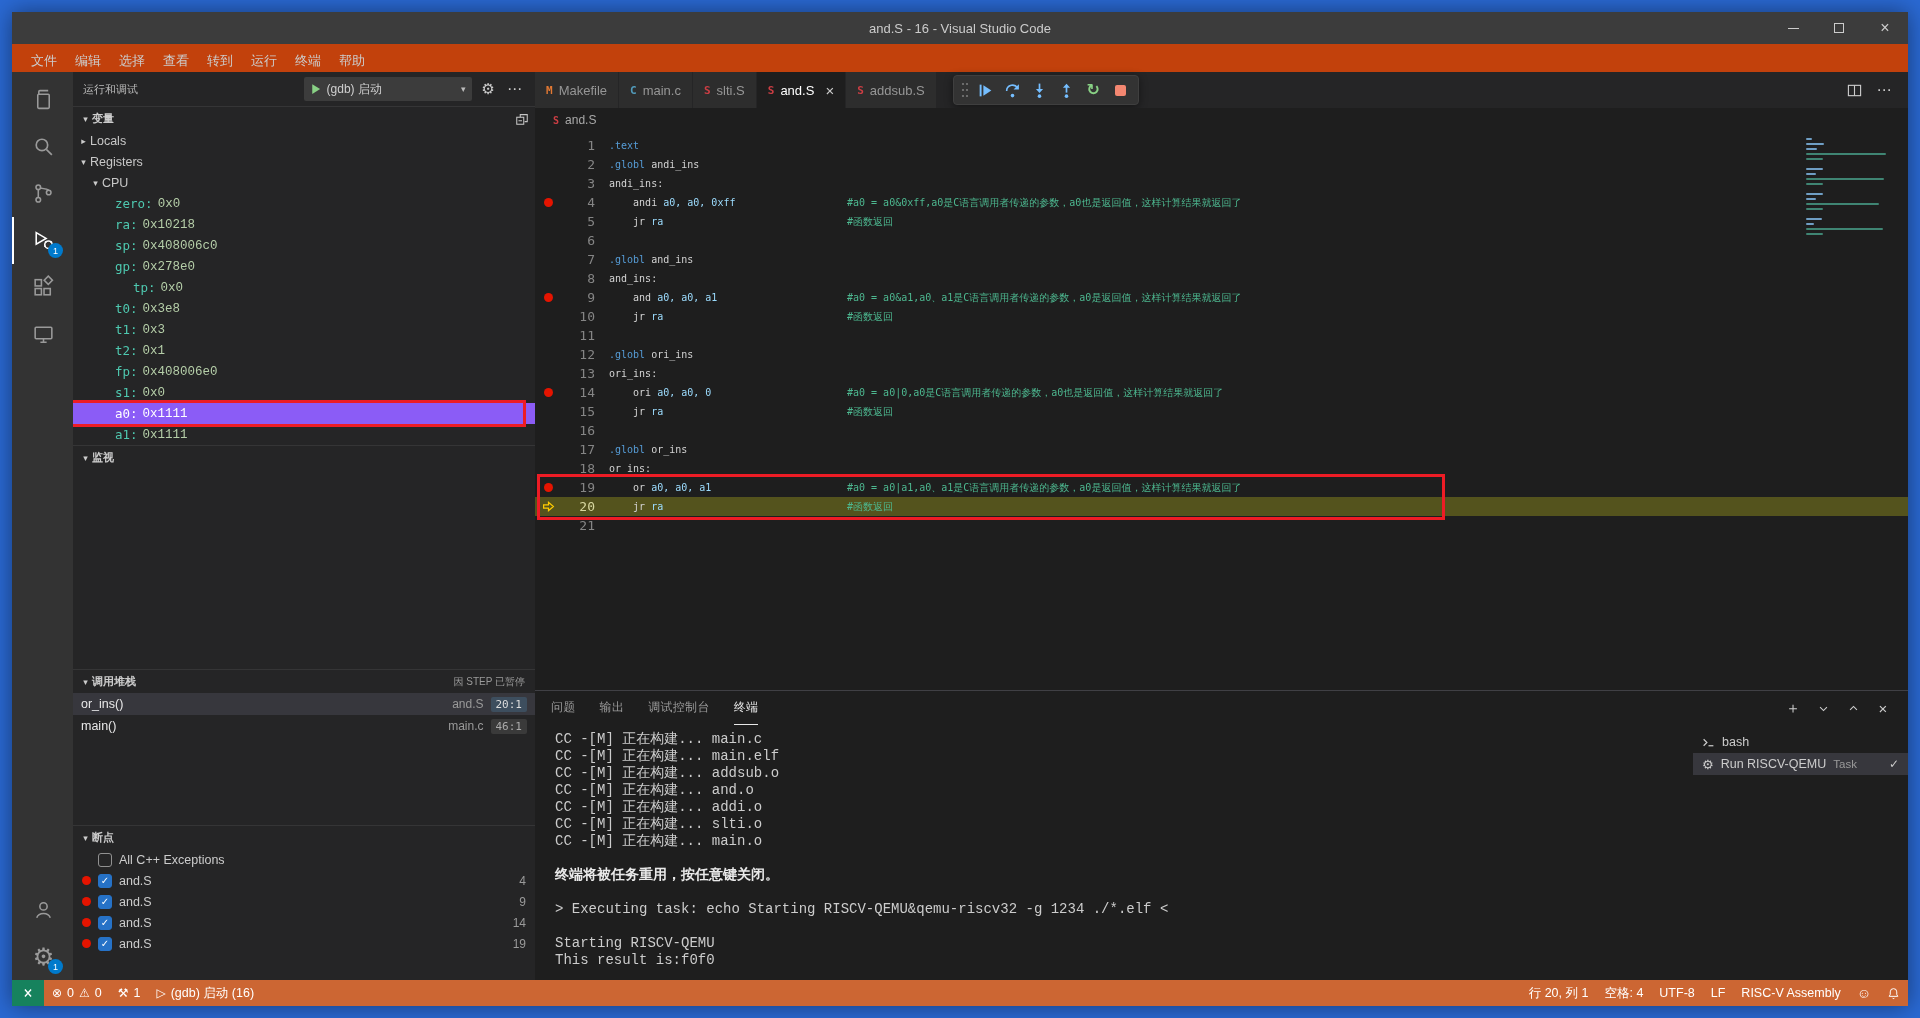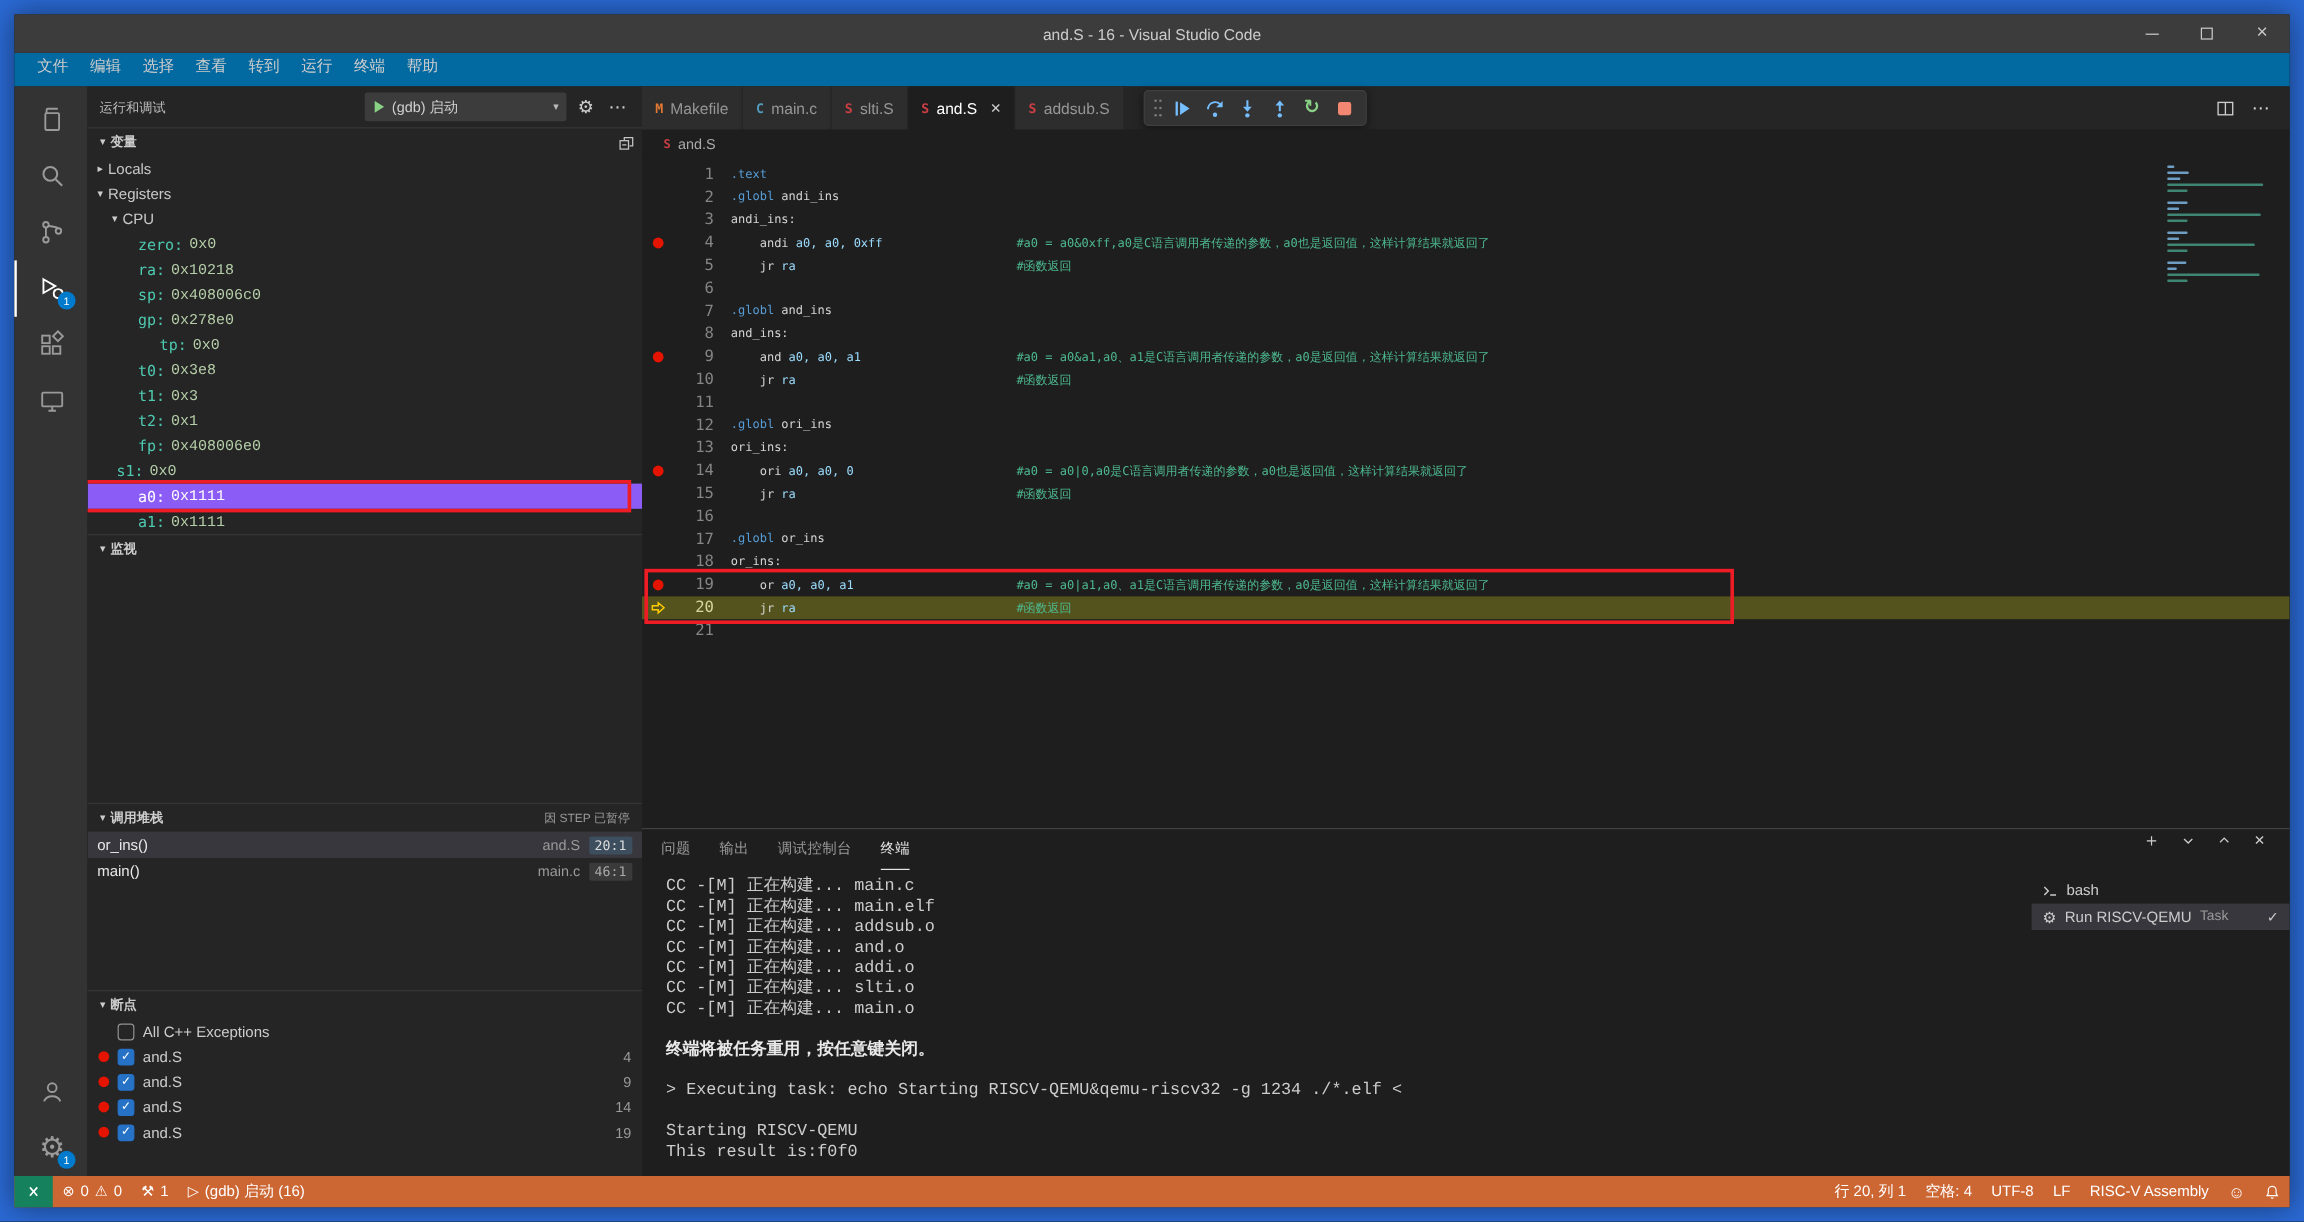--- a/index.html
+++ b/index.html
@@ -7,21 +7,21 @@
 body{background:#2a69d3;font-family:"Liberation Sans","DejaVu Sans",sans-serif;-webkit-font-smoothing:antialiased}
 .vscode-window{position:absolute;left:12px;top:12px;right:12px;bottom:12px;display:flex;flex-direction:column;background:#1e1e1e;box-shadow:0 0 22px rgba(0,0,0,.45)}
 
 .titlebar{flex:0 0 32px;background:#3c3c3c;display:flex;align-items:center;position:relative}
 .title{position:absolute;left:0;right:0;text-align:center;color:#cccccc;font-size:13px;pointer-events:none}
 .win-controls{margin-left:auto;display:flex;z-index:2}
 .wc{width:46px;height:32px;display:flex;align-items:center;justify-content:center;color:#cccccc;font-size:16px}
 .wc-min{width:11px;height:1px;background:#ccc;display:inline-block}
 .wc-max{width:10px;height:10px;border:1px solid #ccc;display:inline-block}
 
-.menubar{flex:0 0 28px;background:#0369a1;display:flex;align-items:flex-start;padding-left:10px}
+.menubar{flex:0 0 28px;background:#c2410c;display:flex;align-items:flex-end;padding-left:10px}
 .menu-item{color:#cccccc;font-size:13px;padding:0 9px;height:22px;line-height:22px;border-radius:3px}
 
 .main{flex:1;display:flex;min-height:0}
 
 .activitybar{flex:0 0 61px;background:#333333;display:flex;flex-direction:column;align-items:stretch;padding-top:4px}
 .ab-item{height:47px;display:flex;align-items:center;justify-content:center;position:relative;color:#9a9a9a;border-left:2px solid transparent}
 .ab-item.active{color:#ffffff;border-left-color:#ffffff}
 .ab-badge{position:absolute;right:10px;bottom:6px;background:#007acc;color:#fff;border-radius:50%;min-width:15px;height:15px;font-size:9px;display:flex;align-items:center;justify-content:center;padding:0 2px}
 .ab-spacer{flex:1}
 .gear-glyph{font-size:24px;line-height:1}
@@ -98,21 +98,21 @@
 .tok-comment{color:#4db890}
 .cl.current{background:#54531d}
 .cl.current .ln{color:#d7d7a0}
 .dot{width:9px;height:9px;border-radius:50%;background:#e51400;display:inline-block}
 .annotation-box{position:absolute;border:3px solid #ee1c25;pointer-events:none;z-index:6}
 #ann-code{left:2px;top:342px;width:908px;height:46px}
 .minimap{position:absolute;top:6px;right:14px;width:88px}
 .mm-row{height:2px;margin-bottom:3px;border-radius:1px}
 
 .panel{flex:0 0 290px;display:flex;flex-direction:column;background:#1e1e1e;border-top:1px solid #404045}
-.panel-header{flex:0 0 34px;display:flex;align-items:flex-start;padding:0 16px}
+.panel-header{flex:0 0 34px;display:flex;align-items:center;padding:0 16px}
 .ptab{font-size:12px;color:#9a9a9a;margin-right:24px;height:34px;display:flex;align-items:center;border-bottom:1px solid transparent;letter-spacing:.3px}
 .ptab.active{color:#e7e7e7;border-bottom-color:#e7e7e7}
 .panel-actions{margin-left:auto;display:flex;gap:12px;align-items:center;color:#cccccc}
 .pa-icon{display:flex;align-items:center;justify-content:center;width:18px;height:18px;font-size:15px}
 .panel-body{flex:1;display:flex;min-height:0}
 .term-out{flex:1;padding:6px 0 0 20px;font-family:Liberation Mono, monospace;font-size:14px;color:#cccccc;overflow:hidden}
 .tline{height:17px;line-height:17px;white-space:pre}
 .tline.b{font-weight:bold;color:#e9e9e9}
 .term-side{flex:0 0 215px;padding-top:6px}
 .trow{height:22px;display:flex;align-items:center;gap:7px;padding:0 9px;font-size:12.5px;color:#cccccc}
@@ -286,21 +286,21 @@
               <span class="reg-val">0x3</span>
             </div>
             <div class="vrow reg" style="padding-left:42px">
               <span class="reg-name">t2:</span>
               <span class="reg-val">0x1</span>
             </div>
             <div class="vrow reg" style="padding-left:42px">
               <span class="reg-name">fp:</span>
               <span class="reg-val">0x408006e0</span>
             </div>
-            <div class="vrow reg" style="padding-left:24px">
+            <div class="vrow reg" style="padding-left:42px">
               <span class="reg-name">s1:</span>
               <span class="reg-val">0x0</span>
             </div>
             <div class="vrow reg sel annotated" style="padding-left:42px">
               <span class="reg-name">a0:</span>
               <span class="reg-val">0x1111</span>
             </div>
             <div class="vrow reg" style="padding-left:42px">
               <span class="reg-name">a1:</span>
               <span class="reg-val">0x1111</span>

